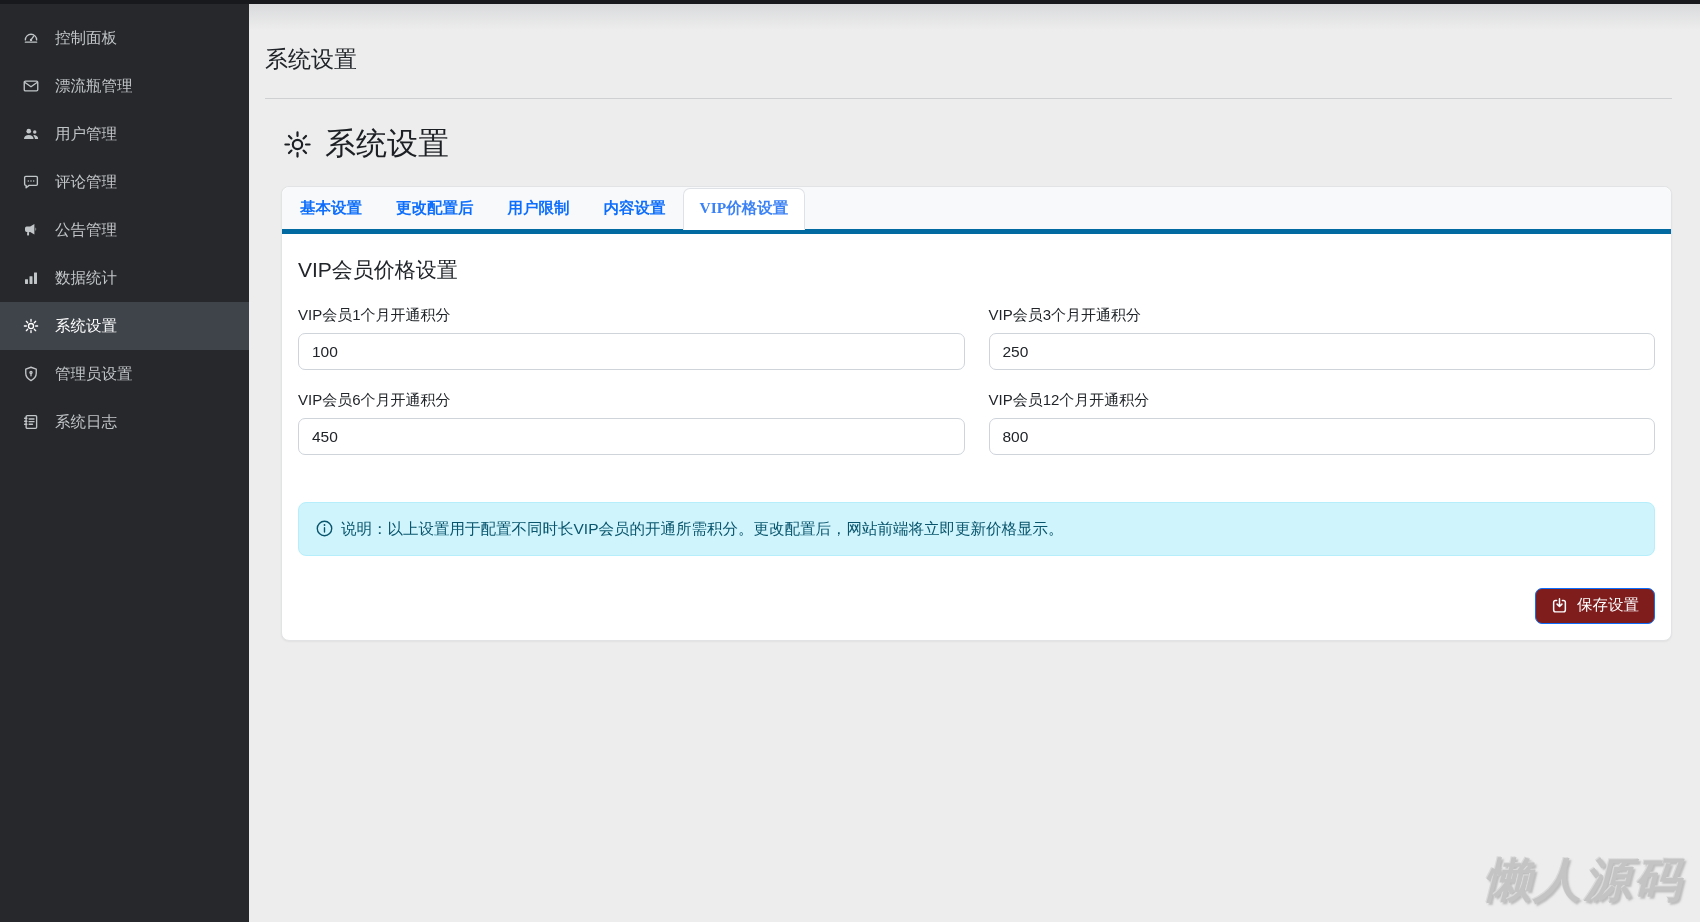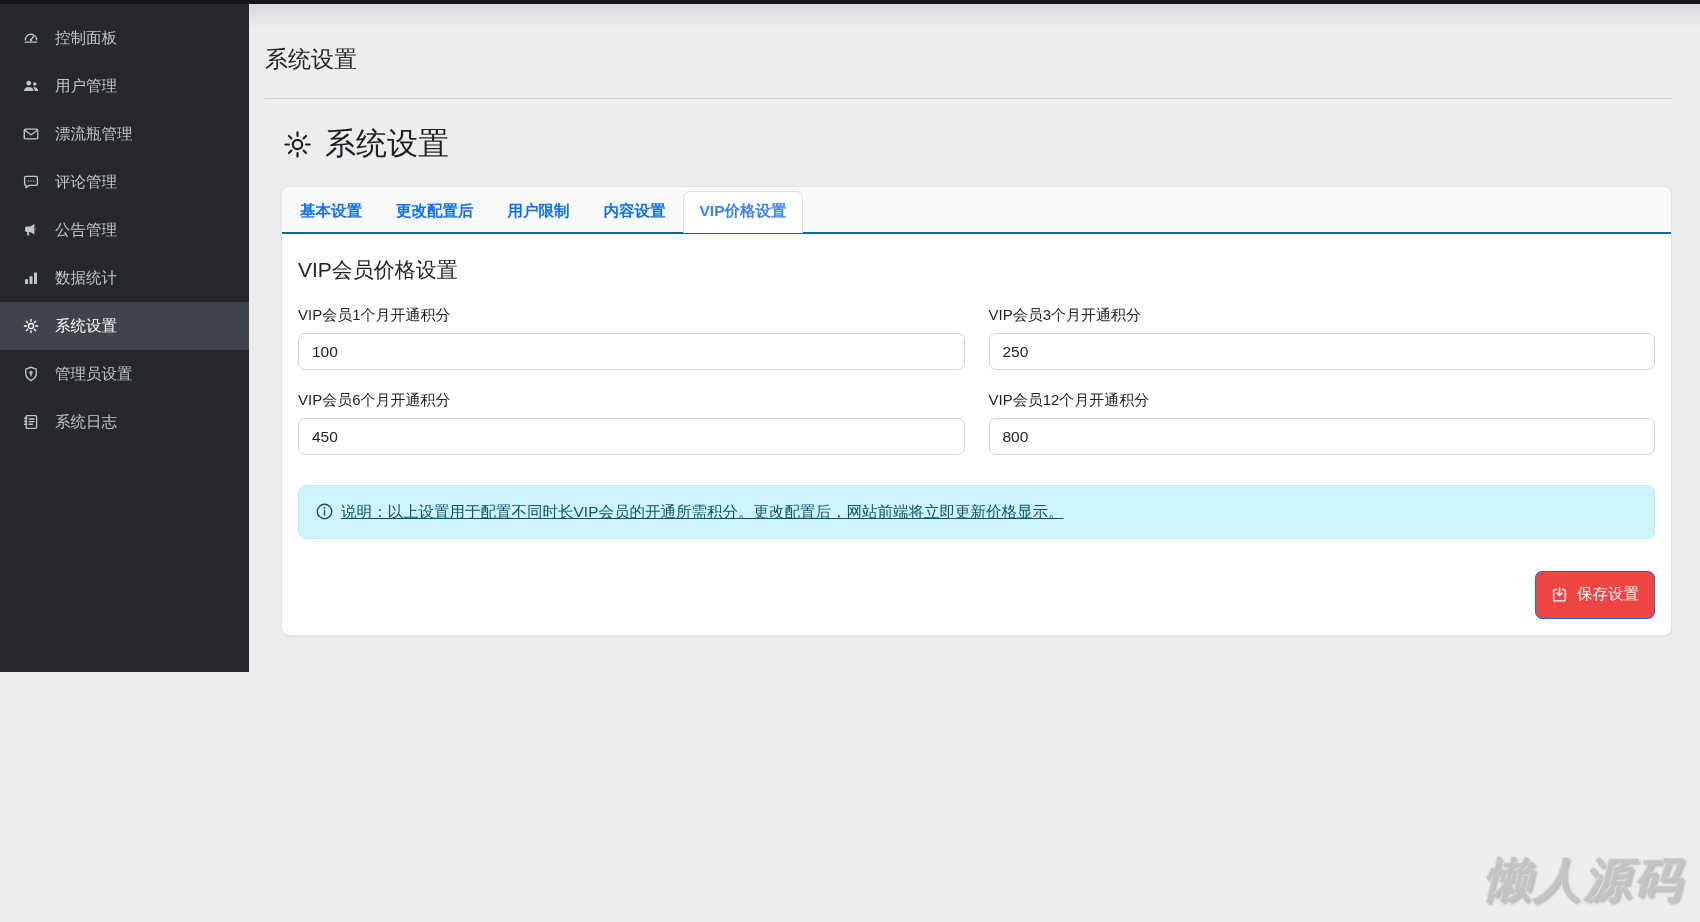--- a/index.html
+++ b/index.html
@@ -8,21 +8,21 @@
     font-family: "Liberation Sans", "DejaVu Sans", sans-serif;
     background: #ededed;
     position: relative;
     color: #212529;
   }
   
   .top-strip { position: absolute; top: 0; left: 0; width: 1700px; height: 4px; background: #17191d; z-index: 30; }
 
   
   .sidebar {
-    position: absolute; left: 0; top: 0; width: 249px; height: 672px;
+    position: absolute; left: 0; top: 0; width: 249px; height: 922px;
     background: #26282c; z-index: 10; padding-top: 14px;
   }
   .nav-item {
     height: 48px; display: flex; align-items: center; gap: 15px;
     padding-left: 22px; color: #c2c5c8; font-size: 15.5px; cursor: pointer;
   }
   .nav-item .icon { width: 18px; height: 18px; display: inline-flex; flex: 0 0 18px; }
   .nav-item .icon svg { width: 18px; height: 18px; }
   .nav-item.active { background: #3f444b; color: #ffffff; }
 
@@ -42,23 +42,23 @@
   .section-heading .big-gear { width: 33px; height: 33px; display: inline-flex; }
   .section-heading .big-gear svg { width: 33px; height: 33px; }
 
   
   .card {
     margin-top: 21px; background: #ffffff;
     border: 1px solid #e2e3e5; border-radius: 8px;
     box-shadow: 0 1px 2px rgba(0,0,0,.05);
   }
   .card-header {
-    background: #f8f9fa; border-bottom: 2px solid #0369a1;
+    background: #f8f9fa; border-bottom: 5px solid #0369a1;
     border-radius: 8px 8px 0 0;
-    display: flex; align-items: flex-end; padding: 8px 8px 0 1px; height: 47px;
+    display: flex; align-items: flex-end; padding: 8px 8px 0 1px; height: 47px; font-family: Liberation Serif, serif;
   }
   .tab {
     background: transparent; border: 1px solid transparent;
     color: #0d6efd; font-weight: 700; font-size: 15.5px;
     padding: 9px 16px 10px; cursor: pointer; margin-bottom: -1px;
     border-radius: 7px 7px 0 0; font-family: inherit;
   }
   .tab.active {
     background: #ffffff; color: #3b82f6;
     border-color: #dee2e6 #dee2e6 #ffffff #dee2e6;
@@ -71,32 +71,32 @@
     column-gap: 24px; row-gap: 21px; margin-top: 22px;
   }
   .field label { display: block; font-size: 15px; color: #212529; margin-bottom: 8px; }
   .field input {
     width: 100%; height: 37px; padding: 13px 13px;
     font-size: 15.5px; color: #212529; font-family: inherit;
     border: 1px solid #ced4da; border-radius: 7px; background: #fff; outline: none;
   }
 
   .alert {
-    margin-top: 30px; background: #cff4fc; border: 1px solid #b6effb;
+    margin-top: 47px; background: #cff4fc; border: 1px solid #b6effb;
     color: #09556d; border-radius: 8px; padding: 15px 17px;
-    font-size: 15.5px; display: flex; align-items: center; gap: 8px; line-height: 1.4; text-decoration: underline;
+    font-size: 15.5px; display: flex; align-items: center; gap: 8px; line-height: 1.4;
   }
   .alert .info-ic { width: 17px; height: 17px; display: inline-flex; flex: 0 0 17px; }
   .alert .info-ic svg { width: 17px; height: 17px; }
 
   .actions { display: flex; justify-content: flex-end; margin-top: 32px; }
   .btn-primary {
-    background: #ef4444; color: #ffffff; border: 1px solid #0d6efd;
+    background: #7f1d1d; color: #ffffff; border: 1px solid #0d6efd;
     border-radius: 7px; padding: 8px 15px; font-size: 15.5px; font-family: inherit;
-    display: inline-flex; align-items: center; gap: 9px; cursor: pointer; height: 48px;
+    display: inline-flex; align-items: center; gap: 9px; cursor: pointer; height: 36px;
   }
   .btn-primary .save-ic { width: 17px; height: 17px; display: inline-flex; }
   .btn-primary .save-ic svg { width: 17px; height: 17px; }
 
   
   .watermark {
     position: absolute; right: 16px; bottom: 10px;
     font-size: 47px; font-weight: 700; font-style: italic;
     color: #c4c4c4; letter-spacing: 3px; z-index: 5;
     text-shadow: -1px -1px 0 #dadada, 2px 2px 2px rgba(150,150,150,.55);
@@ -116,37 +116,37 @@
           <path d="M4.5 14.5a7.5 7.5 0 0 1 15 0"></path>
             <path d="M12 14.5 15.6 9.6"></path>
           <circle cx="12" cy="14.5" r="1.6" fill="currentColor" stroke="none"></circle>
           <path d="M4.5 17.5h15"></path>
         </svg>
       </span>
       <span>控制面板</span>
     </div>
     <div class="nav-item">
       <span class="icon">
+        <svg viewBox="0 0 24 24" fill="none" stroke="currentColor" stroke-width="1.8" stroke-linejoin="round">
+          <rect x="3" y="5.5" width="18" height="13" rx="1.5"></rect>
+            <path d="m3.5 7 8.5 6 8.5-6"></path>
+        </svg>
+      </span>
+      <span>漂流瓶管理</span>
+    </div>
+    <div class="nav-item">
+      <span class="icon">
         <svg viewBox="0 0 24 24" fill="currentColor">
           <circle cx="9" cy="8.2" r="3.1"></circle>
           <path d="M2.6 18.5c0-3.2 2.9-5.3 6.4-5.3s6.4 2.1 6.4 5.3z"></path>
           <circle cx="17" cy="9.2" r="2.3"></circle>
           <path d="M16.6 13.4c2.8.4 4.9 2.2 4.9 5.1h-4.2a6.9 6.9 0 0 0-2.4-4.5z"></path>
         </svg>
       </span>
       <span>用户管理</span>
-    </div>
-    <div class="nav-item">
-      <span class="icon">
-        <svg viewBox="0 0 24 24" fill="none" stroke="currentColor" stroke-width="1.8" stroke-linejoin="round">
-          <rect x="3" y="5.5" width="18" height="13" rx="1.5"></rect>
-            <path d="m3.5 7 8.5 6 8.5-6"></path>
-        </svg>
-      </span>
-      <span>漂流瓶管理</span>
     </div>
     <div class="nav-item">
       <span class="icon">
         <svg viewBox="0 0 24 24" fill="none" stroke="currentColor" stroke-width="1.8" stroke-linejoin="round">
           <path d="M3.5 6A1.5 1.5 0 0 1 5 4.5h14A1.5 1.5 0 0 1 20.5 6v9a1.5 1.5 0 0 1-1.5 1.5H9.5l-4 3.3v-3.3H5A1.5 1.5 0 0 1 3.5 15z"></path>
           <circle cx="8.4" cy="10.5" r="1" fill="currentColor" stroke="none"></circle>
           <circle cx="12" cy="10.5" r="1" fill="currentColor" stroke="none"></circle>
           <circle cx="15.6" cy="10.5" r="1" fill="currentColor" stroke="none"></circle>
         </svg>
       </span>

